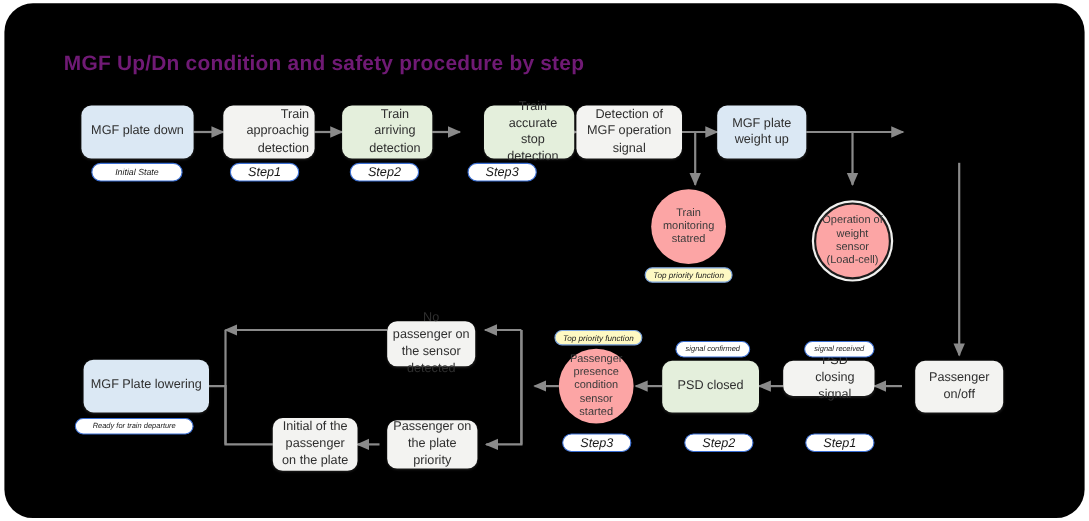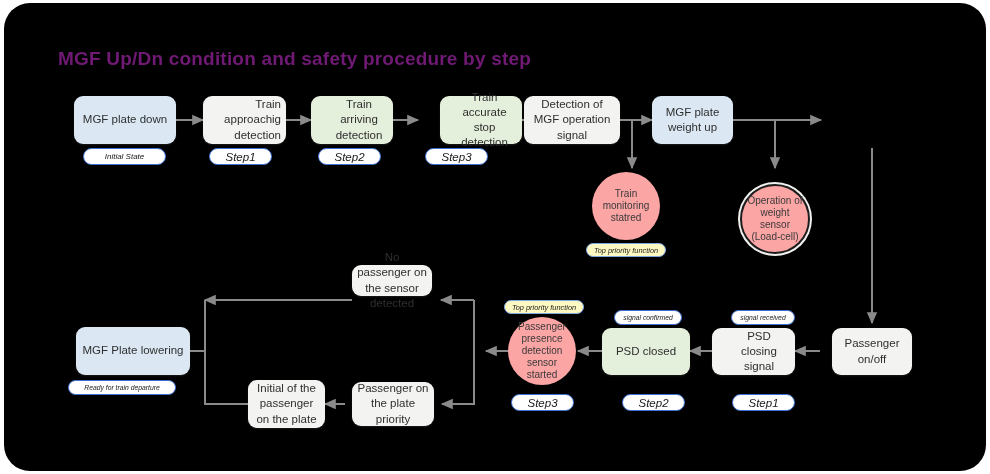--- a/index.html
+++ b/index.html
@@ -161,32 +161,32 @@
 
   <div class="circ" style="left:592px; top:172px; width:68px; height:68px;">Train monitoring statred</div>
 
   <div class="circ dbl" style="left:740px; top:184px; width:70px; height:70px;">Operation of weight sensor (Load-cell)</div>
 
   <div class="pill orange" style="left:586px; top:243px; width:80px; height:14px;">Top priority function</div>
 
   <div class="node n-blue" style="left:76px;  top:327px; width:114px; height:48px;">MGF Plate lowering</div>
   <div class="pill xs" style="left:68px; top:380px; width:108px; height:15px;">Ready for train departure</div>
 
-  <div class="node n-grey" style="left:352px; top:265px; width:80px;  height:31px;">No passenger on the sensor detected</div>
+  <div class="node n-grey" style="left:352px; top:292px; width:80px;  height:41px;">No passenger on the sensor detected</div>
 
   <div class="node n-green" style="left:602px; top:328px; width:88px;  height:47px;">PSD closed</div>
   <div class="pill xs" style="left:614px; top:310px; width:68px; height:15px;">signal confirmed</div>
   <div class="pill md" style="left:622px; top:394px; width:63px; height:17px;">Step2</div>
 
-  <div class="node n-grey" style="left:712px; top:328px; width:83px;  height:47px;padding-left:16px;">PSD closing signal</div>
+  <div class="node n-grey" style="left:712px; top:328px; width:83px;  height:32px;padding-left:16px;">PSD closing signal</div>
   <div class="pill xs" style="left:731px; top:310px; width:64px; height:15px;">signal received</div>
   <div class="pill md" style="left:732px; top:394px; width:63px; height:17px;">Step1</div>
 
   <div class="node n-grey" style="left:832px; top:328px; width:80px;  height:47px;">Passenger on/off</div>
 
   <div class="node n-grey" style="left:248px; top:380px; width:77px;  height:48px;">Initial of the passenger on the plate</div>
 
   <div class="node n-grey" style="left:352px; top:382px; width:82px;  height:44px;">Passenger on the plate priority</div>
 
-  <div class="circ" style="left:508px; top:317px; width:68px; height:68px;">Passenger presence detection sensor started</div>
+  <div class="circ" style="left:508px; top:317px; width:68px; height:68px;">Passenger presence condition sensor started</div>
   <div class="pill orange" style="left:504px; top:300px; width:80px; height:14px;">Top priority function</div>
   <div class="pill md" style="left:511px; top:394px; width:63px; height:17px;">Step3</div>
 </div>
 
 </body></html>

